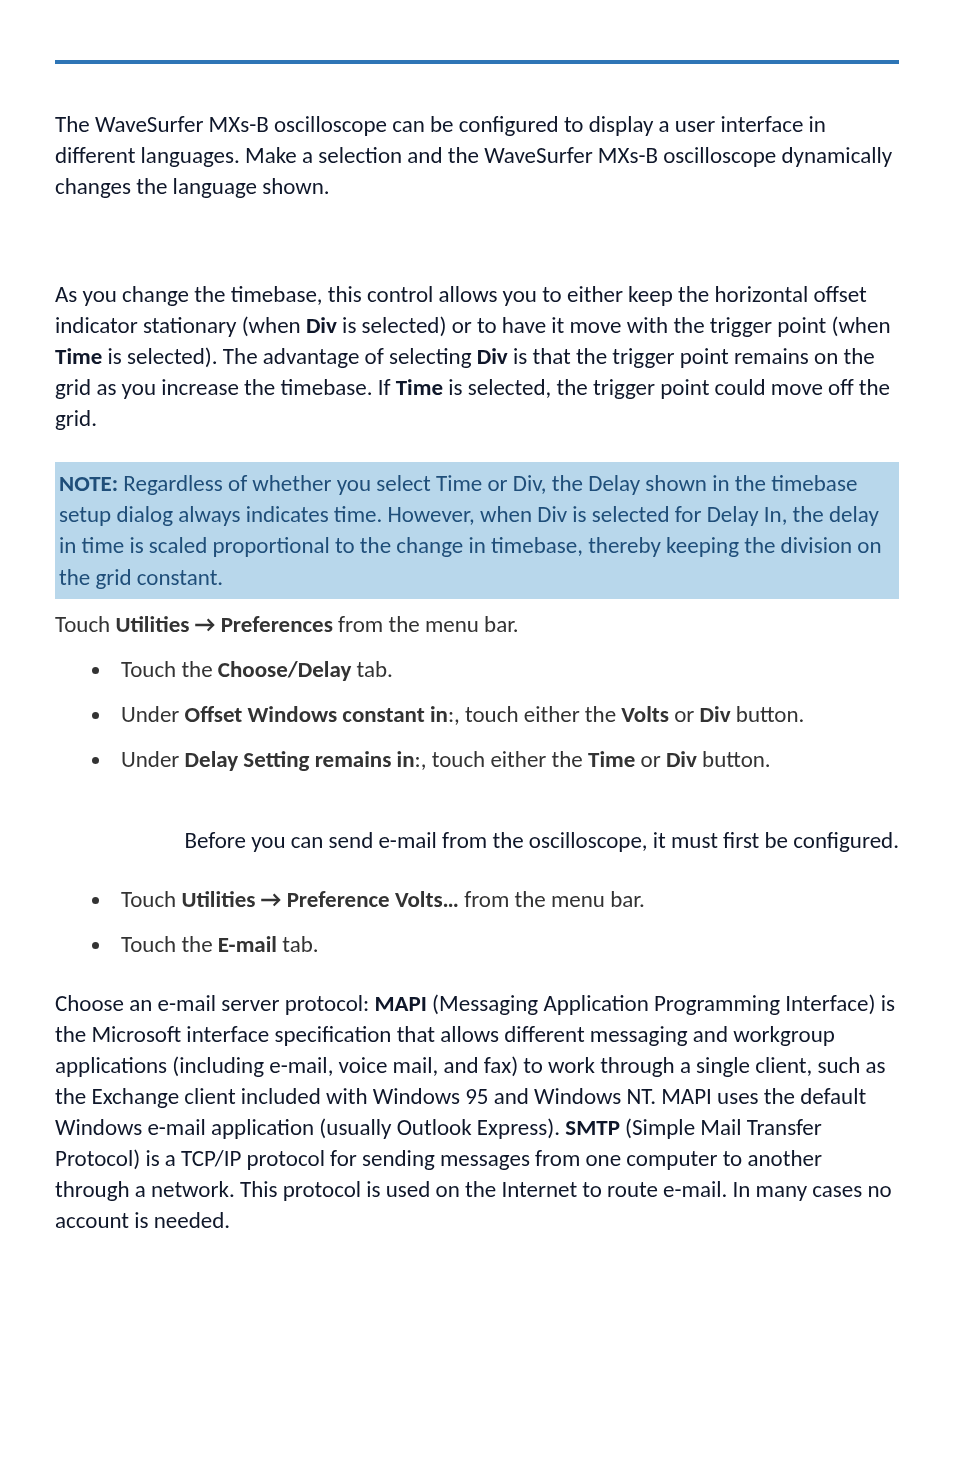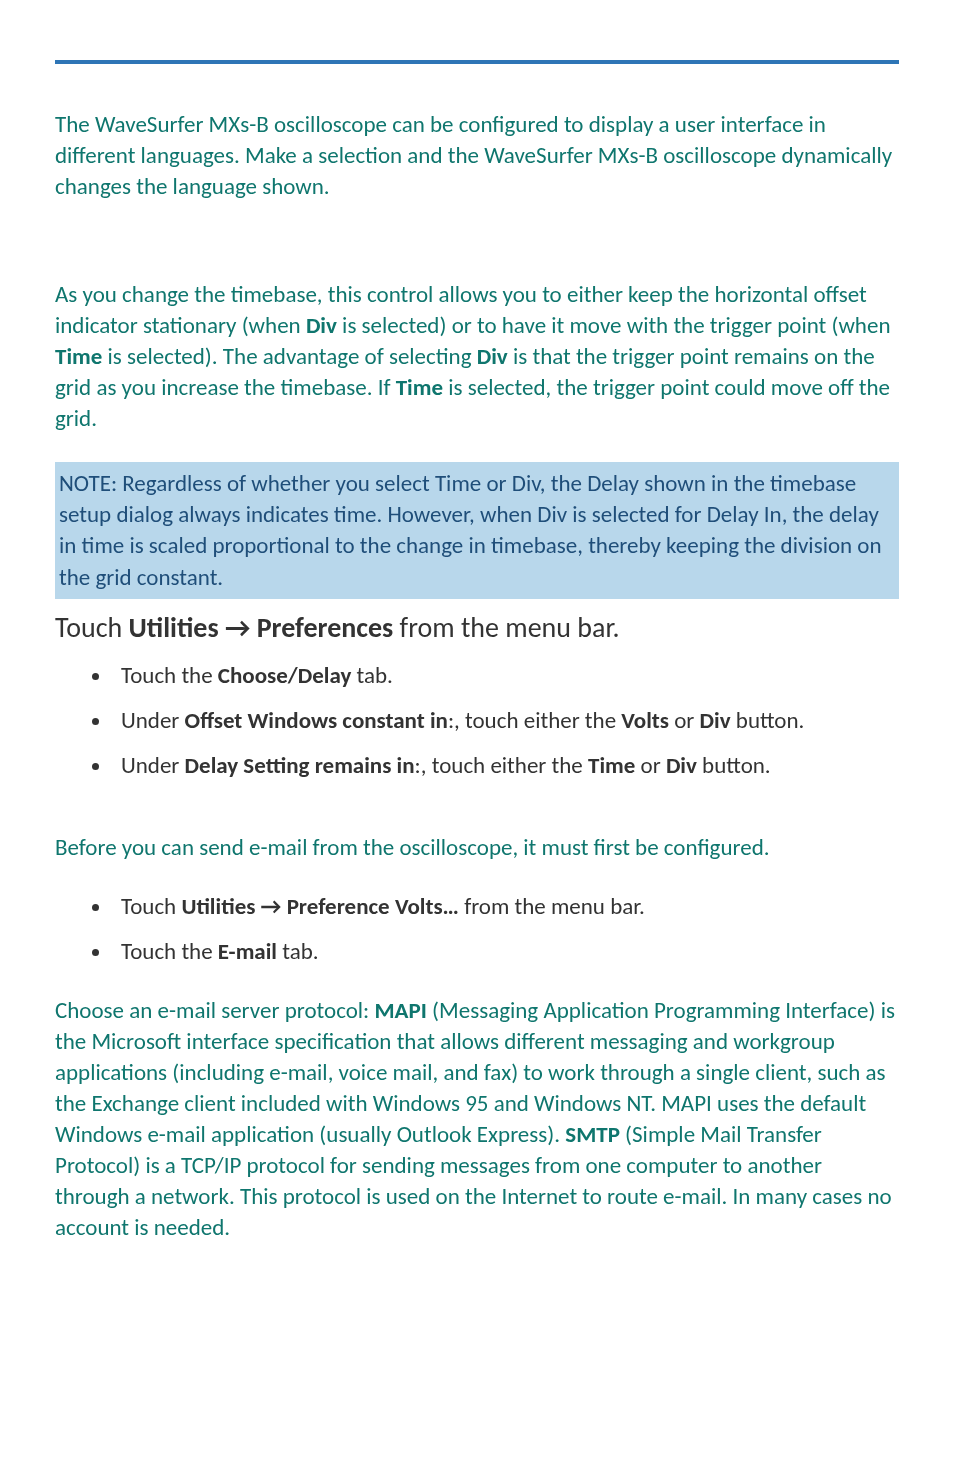--- a/index.html
+++ b/index.html
@@ -13,34 +13,34 @@
     font-size: 23px;
     line-height: 1.35;
   }
   .top-rule {
     border: none;
     border-top: 4px solid #2e75b6;
     margin-bottom: 45px;
   }
   .para {
     margin-bottom: 28px;
-    color: #0f766e;
+    color: #0f172a;
   }
   .note-box {
     background: #b8d7eb;
     padding: 6px 4px 6px 4px;
     margin-bottom: 10px;
     color: #1f4e79;
   }
   .note-label {
-    font-weight: normal;
+    font-weight: bold;
     text-align: right;
   }
   .menu-path {
-    font-size: 28px;
+    font-size: 23px;
     margin-bottom: 14px;
     color: #333;
   }
   ul.bullets {
     list-style: disc;
     padding-left: 58px;
     margin-bottom: 28px;
   }
   ul.bullets li {
     padding-left: 8px;
@@ -73,21 +73,21 @@
     <span>Touch the </span><span class="bold">Choose/Delay</span><span> tab.</span>
   </li>
   <li>
     <span>Under </span><span class="bold">Offset Windows constant in</span><span>:, touch either the </span><span class="bold">Volts</span><span> or </span><span class="bold">Div</span><span> button.</span>
   </li>
   <li>
     <span>Under </span><span class="bold">Delay Setting remains in</span><span>:, touch either the </span><span class="bold">Time</span><span> or </span><span class="bold">Div</span><span> button.</span>
   </li>
 </ul>
 
-<p class="para" style="margin-top:50px;">Before you can send e-mail from the oscilloscope, it must first be configured.</p>
+<p class="para" style="margin-top:50px;text-align:right;">Before you can send e-mail from the oscilloscope, it must first be configured.</p>
 
 <ul class="bullets">
   <li>
     <span>Touch </span><span class="bold">Utilities</span><span class="arrow"> → </span><span class="bold">Preference Volts…</span><span> from the menu bar.</span>
   </li>
   <li>
     <span>Touch the </span><span class="bold">E-mail</span><span> tab.</span>
   </li>
 </ul>
 

